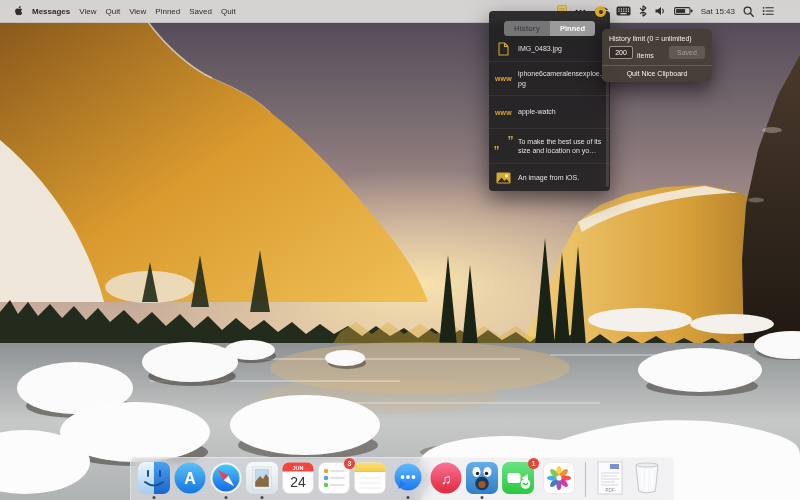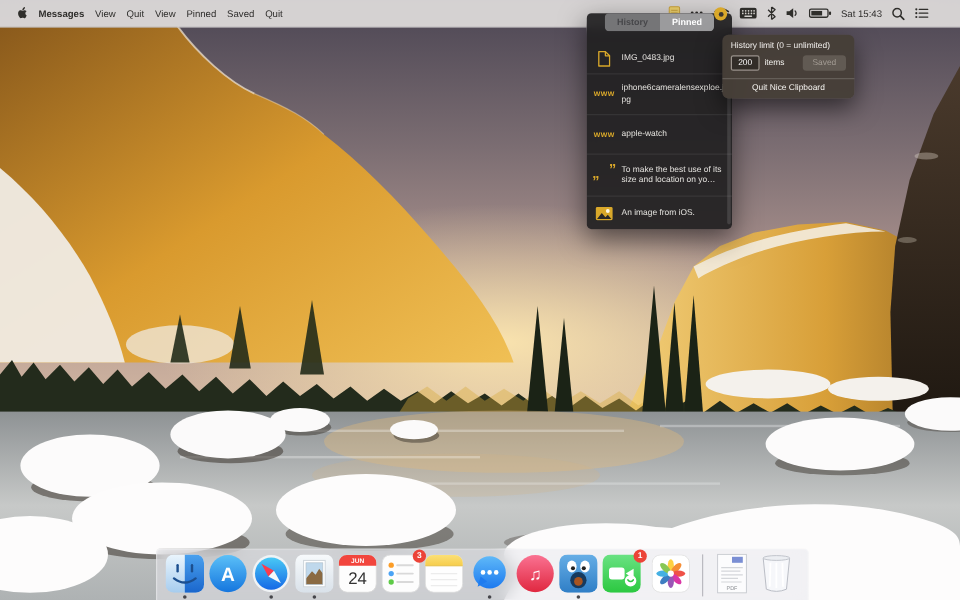--- a/index.html
+++ b/index.html
@@ -25,21 +25,21 @@
   .mb-ellipsis{font-size:8px;font-weight:bold;letter-spacing:1px;line-height:1;}
   .mb-time{font-size:8px;white-space:nowrap;}
 
   
   .cpanel{position:absolute;left:489px;top:11px;width:121px;height:180px;z-index:20;
     background:rgba(33,32,33,0.93);backdrop-filter:blur(4px);
     border-radius:4px;box-shadow:0 8px 22px rgba(0,0,0,0.5);
     color:#e3e1dd;}
   .cp-scroll{position:absolute;right:1px;top:26px;bottom:4px;width:3px;
     background:rgba(255,255,255,0.12);border-radius:2px;}
-  .cp-header{height:25px;display:flex;align-items:flex-start;justify-content:center;position:relative;}
+  .cp-header{height:25px;display:flex;align-items:flex-end;justify-content:center;position:relative;}
   .cp-tabs{display:flex;height:15px;border-radius:3.5px;overflow:hidden;font-size:7.5px;font-weight:bold;}
   .cp-tab{display:flex;align-items:center;justify-content:center;cursor:default;}
   .cp-tab.history{width:46px;background:#757577;color:#47474a;}
   .cp-tab.pinned{width:45px;background:#9b9b9d;color:#fff;}
   .cp-gear{position:absolute;right:4px;top:-5px;width:11px;height:11px;border-radius:50%;
     background:#d9a82a;display:flex;align-items:center;justify-content:center;}
   .cp-gear::after{content:"";width:4px;height:4px;border-radius:50%;background:#3a3531;}
   .cp-list{position:absolute;top:25px;left:0;right:0;}
   .cp-row{display:flex;align-items:center;}
   .cp-row + .cp-row{border-top:1px solid rgba(255,255,255,0.07);}
@@ -51,21 +51,21 @@
   .quotes{position:relative;width:20px;height:22px;color:#d9a82a;font-weight:bold;font-size:12px;line-height:1;}
   .quotes .q1{position:absolute;right:0;top:0;}
   .quotes .q2{position:absolute;left:0;bottom:0;}
 
   
   .popover{position:absolute;left:602px;top:29px;width:110px;z-index:30;
     background:rgba(70,62,55,0.96);backdrop-filter:blur(4px);
     border-radius:5px;box-shadow:0 8px 20px rgba(0,0,0,0.55);
     color:#f2f0ed;font-size:7px;}
   .po-title{padding:6px 7px 4px 7px;white-space:nowrap;}
-  .po-row{display:flex;align-items:center;padding:0 7px 6px 7px;gap:4px;}
+  .po-row{display:flex;align-items:flex-end;padding:0 7px 6px 7px;gap:4px;}
   .po-input{width:22px;height:11px;background:rgba(0,0,0,0.28);
     border:1px solid #9a938c;border-radius:2px;color:#fff;font-size:7px;
     text-align:center;padding:0;font-family:inherit;}
   .po-unit{white-space:nowrap;}
   .po-save{margin-left:auto;width:36px;height:13px;background:#615a53;border:none;border-radius:3px;
     color:#a39c94;font-size:7px;font-family:inherit;display:flex;align-items:center;justify-content:center;}
   .po-sep{border-top:1px solid rgba(255,255,255,0.16);}
   .po-quit{text-align:center;padding:4px 0 5px 0;color:#f5f3f0;}
 
   

